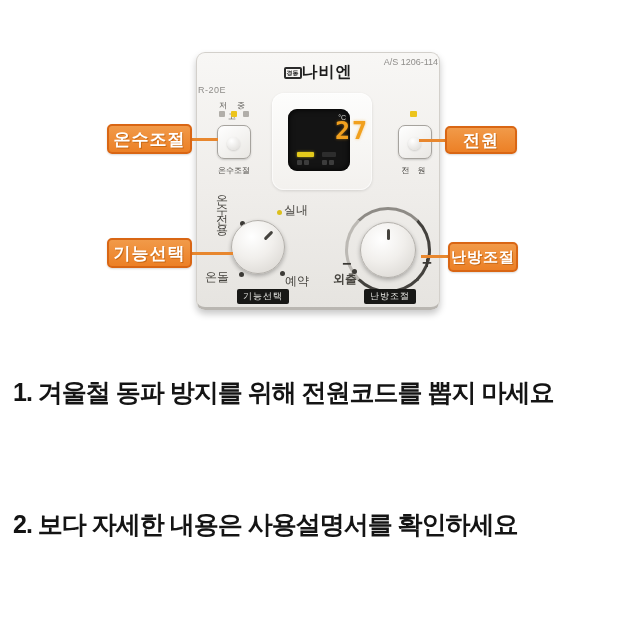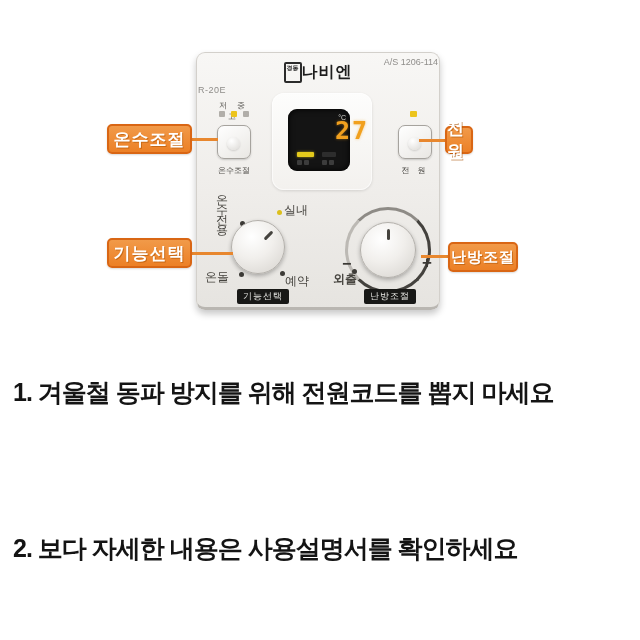--- a/index.html
+++ b/index.html
@@ -9,21 +9,21 @@
   
   .panel {
     position:absolute; left:196px; top:52px; width:244px; height:258px;
     background:linear-gradient(180deg,#f8f7f5 0%,#efedea 55%,#e6e4e0 100%);
     border:1px solid #d3d0cb; border-bottom:3px solid #b9b6b1;
     border-radius:9px;
     box-shadow:0 4px 7px rgba(0,0,0,0.22);
   }
   .model-no { position:absolute; left:1px; top:4px; font-size:9px; color:#8f8d8a; letter-spacing:0.5px;margin-top:28px; }
   .service-no { position:absolute; right:1px; top:4px; font-size:9px; color:#8f8d8a; }
-  .brand { position:absolute; left:0; right:0; top:9px; display:flex; justify-content:center; gap:0; }
+  .brand { position:absolute; left:0; right:0; top:9px; display:flex; justify-content:center; align-items:center; gap:0; }
   .brand-box { font-size:6px; font-weight:bold; color:#2b2b2b; border:2px solid #2b2b2b; border-radius:2px; padding:1px 1px; line-height:1; }
   .brand-name { font-size:16px; font-weight:900; color:#1d1d1d; letter-spacing:1px; }
 
   
   .display-housing {
     position:absolute; left:75px; top:40px; width:100px; height:97px;
     background:linear-gradient(180deg,#fdfdfc,#f3f1ee);
     border-radius:12px; box-shadow:0 1px 3px rgba(0,0,0,0.12), inset 0 0 0 1px rgba(255,255,255,0.6);
   }
   .lcd {
@@ -99,37 +99,37 @@
   
   .callout {
     position:absolute; display:flex; align-items:center; justify-content:center;
     background:linear-gradient(180deg,#f19a49,#ec8026);
     border:2px solid #d96614; border-radius:5px;
     color:#ffffff; font-weight:bold; font-size:17px; letter-spacing:1px;
     text-shadow:1px 1px 0 rgba(170,80,0,0.55);
     box-shadow:0 1px 2px rgba(0,0,0,0.15);
   }
   .co-hot { left:107px; top:124px; width:85px; height:30px; }
-  .co-pwr { left:445px; top:126px; width:28px; height:28px; }
+  .co-pwr { left:445px; top:126px; width:72px; height:28px; }
   .co-fn  { left:107px; top:238px; width:85px; height:30px; }
   .co-ht  { left:448px; top:242px; width:70px; height:30px; font-size:15px; }
   .lead { position:absolute; height:3px; background:#e8872e; }
   .ld-hot { left:190px; top:138px; width:28px; }
   .ld-pwr { left:419px; top:139px; width:28px; }
   .ld-fn  { left:190px; top:252px; width:43px; }
   .ld-ht  { left:421px; top:255px; width:29px; }
 
   
   .instruction {
     position:absolute; left:13px; width:618px;
     font-size:25px; font-weight:700; color:#141414;
     line-height:1.6; letter-spacing:-1px; word-break:break-all;
   }
   .ins-1 { top:372px; }
-  .ins-2 { top:504px;margin-top:24px; }
+  .ins-2 { top:504px; }
 </style>
 </head>
 <body>
 
 <div class="panel">
   <div class="model-no">R-20E</div>
   <div class="service-no">A/S 1206-114</div>
   <div class="brand">
     <span class="brand-box">경동</span>
     <span class="brand-name">나비엔</span>

